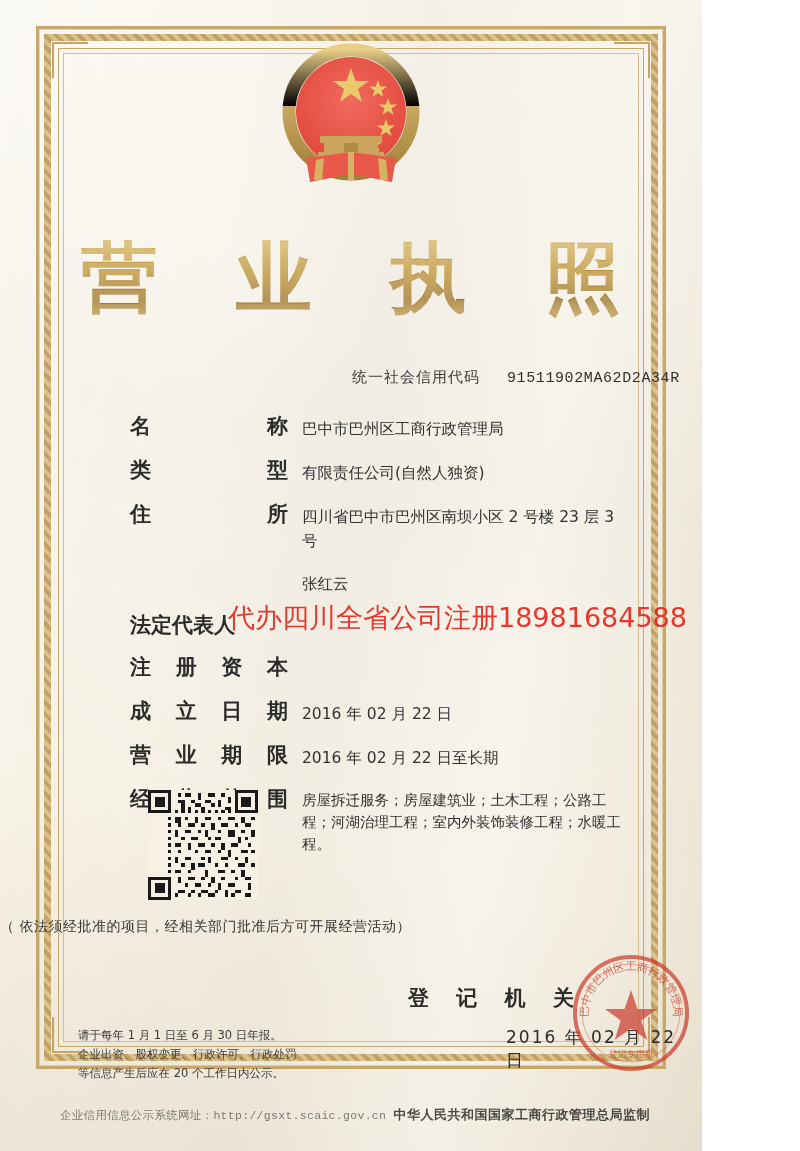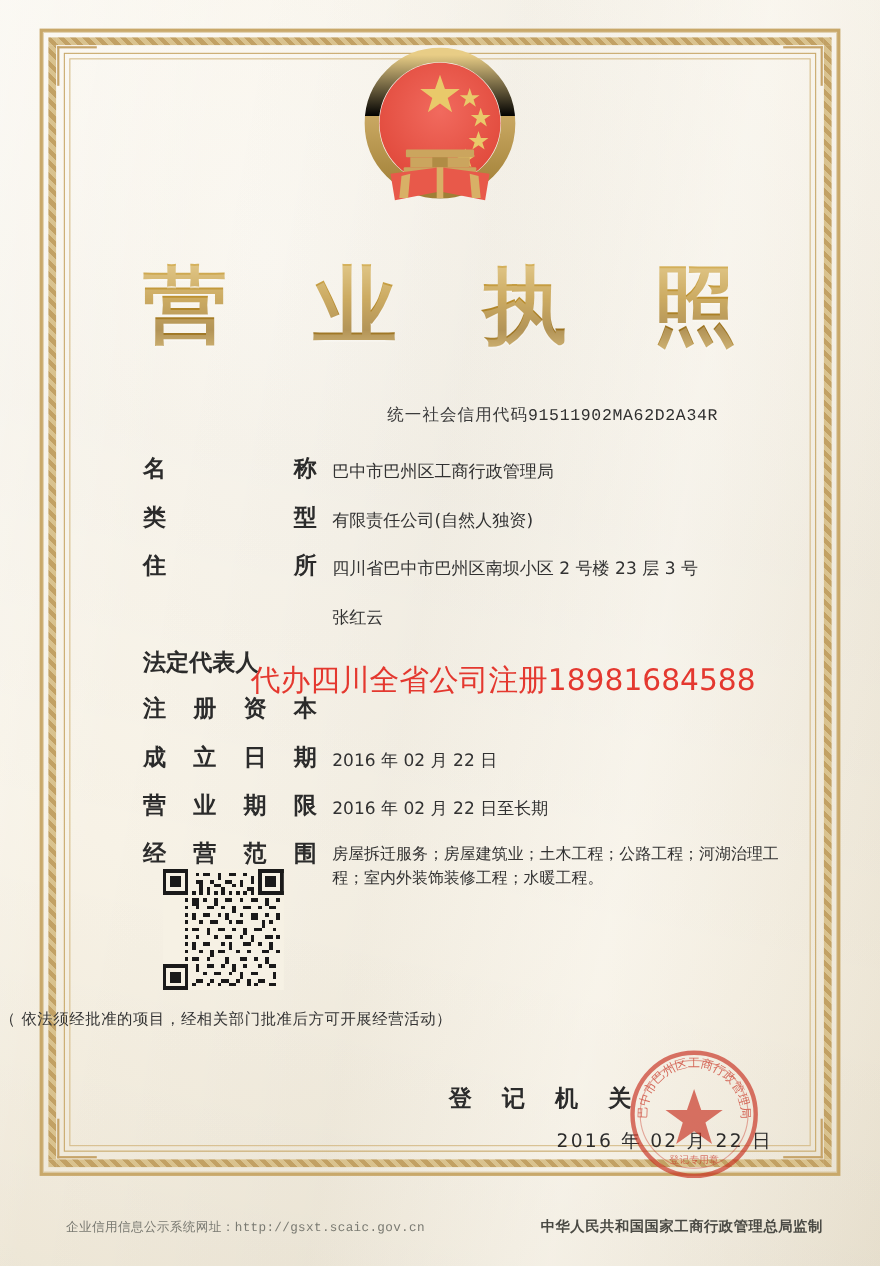--- a/index.html
+++ b/index.html
@@ -8,21 +8,21 @@
     background: #ffffff;
   }
   body {
     width: 800px;
     height: 1151px;
     font-family: "Liberation Sans", sans-serif;
     overflow: hidden;
   }
   .certificate {
     position: relative;
-    width: 800px;
+    width: 702px;
     height: 1151px;
     background:
       radial-gradient(ellipse at 30% 20%, #fdfaf3 0%, #f7f2e6 45%, #f2ebdb 75%, #ece4d2 100%);
     overflow: hidden;
   }
   
   .paper-texture {
     position: absolute;
     inset: 0;
     background:
@@ -106,21 +106,21 @@
     text-shadow: 0 1px 0 rgba(255,255,255,0.25);
   }
 
   
   .credit-line {
     position: absolute;
     top: 368px;
     left: 352px;
     display: flex;
     align-items: baseline;
-    gap: 0;
+    gap: 27px;
     color: #3b3b3b;
   }
   .credit-label {
     font-family: "DejaVu Sans", "Liberation Sans", sans-serif;
     font-size: 15px;
     letter-spacing: 1px;
   }
   .credit-value {
     font-family: "Liberation Mono", "DejaVu Sans Mono", monospace;
     font-size: 15px;
@@ -575,18 +575,23 @@
       <circle cx="61" cy="61" r="49" fill="none" stroke="#c83020" stroke-width="1" opacity="0.5"></circle>
       <polygon points="61,38 67.5,57 87,57 71.3,68.5 77.3,88 61,76.5 44.7,88 50.7,68.5 35,57 54.5,57" fill="#c83020" opacity="0.85"></polygon>
       <path id="sealArc" d="M 18,61 A 43,43 0 0 1 104,61" fill="none"></path>
       <text font-family="'DejaVu Sans', sans-serif" font-size="11" fill="#c83020" opacity="0.9">
         <textPath href="#sealArc" startOffset="50%" text-anchor="middle">巴中市巴州区工商行政管理局</textPath>
       </text>
       <text x="61" y="105" font-family="'DejaVu Sans', sans-serif" font-size="9" fill="#c83020" text-anchor="middle" opacity="0.8">登记专用章</text>
     </svg>
   </div>
 
+  <div class="annual-note">
+    <div>请于每年 1 月 1 日至 6 月 30 日年报。</div>
+    <div>企业出资、股权变更、行政许可、行政处罚</div>
+    <div>等信息产生后应在 20 个工作日内公示。</div>
+  </div>
 
   <div class="footer-left">
     <span>企业信用信息公示系统网址：</span><span class="url">http://gsxt.scaic.gov.cn</span>
   </div>
   <div class="footer-right">中华人民共和国国家工商行政管理总局监制</div>
 </div>
 
 </body></html>

